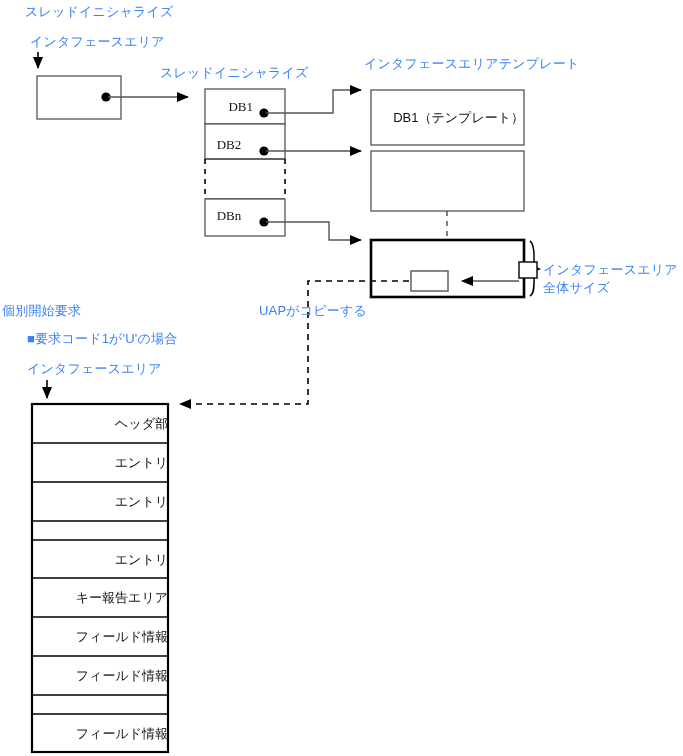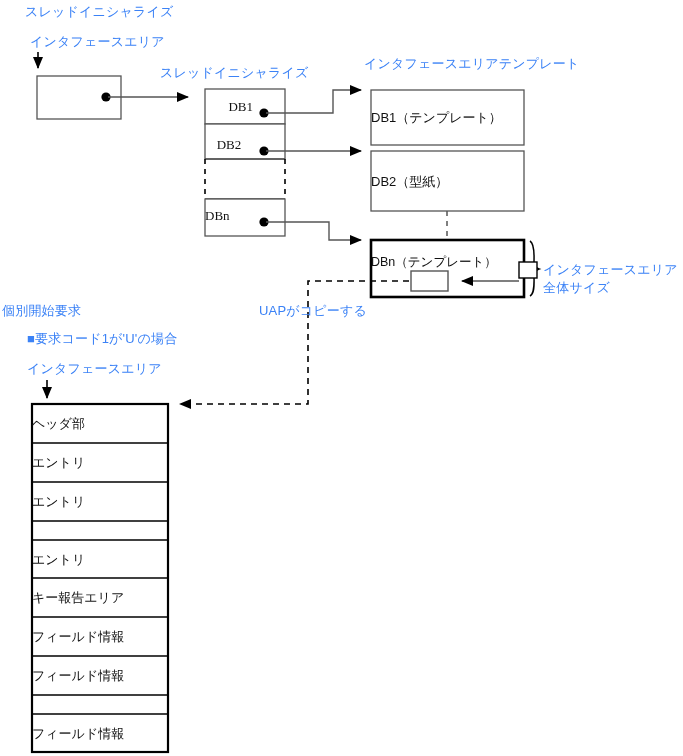--- a/index.html
+++ b/index.html
@@ -36,21 +36,21 @@
   .lbl-mono {
     font-family: Liberation Serif, serif;
     font-size: 12.5px;
     letter-spacing: 0px;
   }
   .boxtext {
     position: absolute;
     font-size: 13px;
     line-height: 15px;
     white-space: pre;
-    text-align: left;
+    text-align: right;
     color: #111111;
   }
 </style>
 </head>
 <body>
 
 <div id="diagram-root">
 
   <svg id="diagram-svg" width="683" height="756" viewBox="0 0 683 756">
     <defs>
@@ -149,27 +149,25 @@
   <div class="lbl" style="left:160px; top:64px;">スレッドイニシャライズ</div>
 
   <div class="lbl" style="left:364px; top:55px;text-align:right;">インタフェースエリアテンプレート</div>
 
   <div class="boxtext lbl-mono" style="left:205px; top:99px; width:48px; text-align:right;">DB1</div>
 
   <div class="boxtext lbl-mono" style="left:205px; top:137px; width:48px; text-align:center;">DB2</div>
 
   <div class="boxtext lbl-mono" style="left:205px; top:172px; width:48px; text-align:right;"></div>
 
-  <div class="boxtext lbl-mono" style="left:205px; top:208px; width:48px; text-align:left;">DBn</div>
+  <div class="boxtext lbl-mono" style="left:205px; top:208px; width:48px; text-align:center;">DBn</div>
 
   <div class="boxtext" style="left:371px; top:110px; width:153px;">DB1（テンプレート）</div>
 
-  <div class="boxtext" style="left:371px; top:174px; width:153px;">DB2（型紙）</div>
 
-  <div class="boxtext" style="left:371px; top:255px; width:153px; font-size:12.5px;">DBn（テンプレート）</div>
 
   <div class="lbl" style="left:259px; top:302px;">UAPがコピーする</div>
 
   <div class="lbl" style="left:543px; top:261px;">インタフェースエリア</div>
   <div class="lbl" style="left:543px; top:279px;">全体サイズ</div>
 
   <div class="lbl" style="left:2px; top:302px;">個別開始要求</div>
 
   <div class="lbl" style="left:27px; top:330px;">■要求コード1が'U'の場合</div>
 

